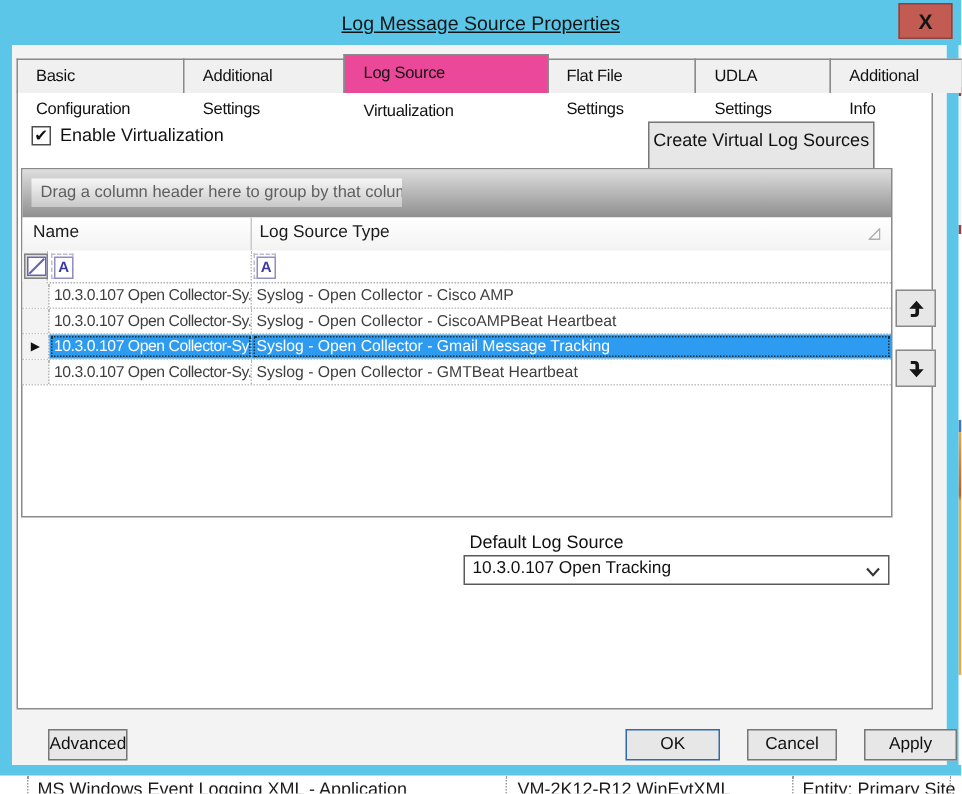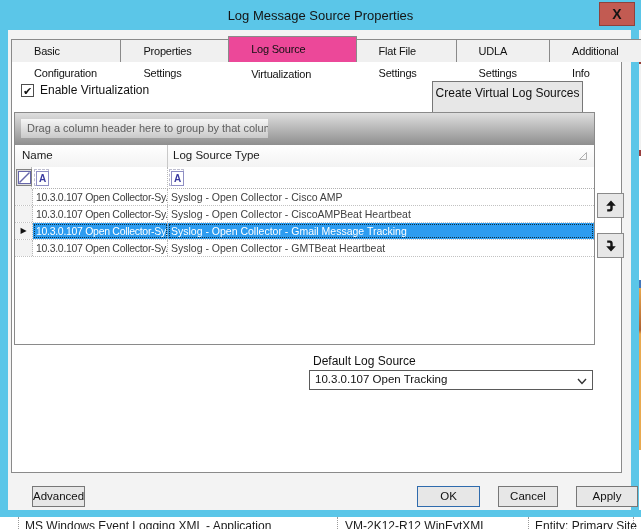--- a/index.html
+++ b/index.html
@@ -16,32 +16,32 @@
   .bg-cell{position:absolute;top:0;}
   .bg-sep{position:absolute;top:-2px;height:14px;border-left:1px dotted #9a9a9a;}
   .bg-sliver{left:639px;top:30px;width:2px;height:480px;
     background:linear-gradient(#f4f4f4 0px,#f4f4f4 28px,#94403a 28px,#94403a 34px,
       #f1f1f1 34px,#f1f1f1 120px,#9a4040 120px,#9a4040 126px,#ffffff 126px,#ffffff 250px,
       #4477bb 250px,#4477bb 258px,#e9a94f 258px,#b0612f 300px,#e9a94f 304px,#e9a94f 420px,
       #ffffff 420px,#ffffff 480px);}
 
   
   .titlebar{left:0;top:0;width:641px;height:30px;background:var(--c-titlebar);
-    text-align:center;line-height:31px;font-size:13px;color:#141414;}
+    text-align:center;line-height:31px;font-size:13px;color:#141414;text-decoration:underline;}
   .close-btn{left:599px;top:2px;width:36px;height:24px;background:var(--c-close);
     border:1px solid #8e423c;color:#141414;font-weight:bold;font-size:14px;
     text-align:center;line-height:22px;cursor:default;}
   .frame-left{left:0;top:30px;width:8px;height:480px;background:var(--c-titlebar);}
   .frame-right{left:631px;top:30px;width:8px;height:480px;background:var(--c-titlebar);}
   .frame-bottom{left:0;top:510px;width:641px;height:7px;background:var(--c-titlebar);}
   .client{left:8px;top:30px;width:623px;height:480px;background:#f3f3f3;}
 
   
   .tabstrip{left:11px;top:36px;height:26px;display:flex;align-items:flex-end;z-index:3;}
-  .tab{box-sizing:border-box;height:23px;padding:0 22px;background:#f0f0f0;border:1px solid #8a8a8a;
+  .tab{box-sizing:border-box;height:23px;padding:0 12px;background:#f0f0f0;border:1px solid #8a8a8a;
     border-bottom:none;font-size:11px;letter-spacing:-0.2px;line-height:22px;color:#111;margin-right:-1px;}
   .tab.active{height:26px;background:#ec4899;line-height:25px;z-index:4;position:relative;}
   .page{left:11px;top:60px;width:611px;height:413px;background:#ffffff;border:1px solid #8a8a8a;z-index:2;}
 
   
   .chk{left:21px;top:84px;width:13px;height:13px;background:#fff;border:1px solid #4d4d4d;
     font-size:11px;line-height:12px;text-align:center;color:#111;z-index:5;}
   .chk-label{left:40px;top:83px;font-size:12px;color:#111;z-index:5;}
   .btn{background:#e7e7e7;border:1px solid #777777;color:#111;text-align:center;z-index:5;}
   .create-btn{left:432px;top:81px;width:151px;height:41px;font-size:12px;line-height:22px;}
@@ -117,21 +117,21 @@
   <div class="abs close-btn">
     <span>X</span>
   </div>
   <div class="abs frame-left"></div>
   <div class="abs frame-right"></div>
   <div class="abs frame-bottom"></div>
   <div class="abs client"></div>
 
   <div class="abs tabstrip" id="tab-strip">
       <div class="tab">Basic Configuration</div>
-      <div class="tab">Properties Settings</div>
+      <div class="tab">Additional Settings</div>
       <div class="tab active">Log Source Virtualization</div>
       <div class="tab">Flat File Settings</div>
       <div class="tab">UDLA Settings</div>
       <div class="tab">Additional Info</div>
     </div>
   <div class="abs page"></div>
 
   <div class="abs chk" id="enable-chk">✔</div>
   <div class="abs chk-label">Enable Virtualization</div>
   <div class="abs btn create-btn">Create Virtual Log Sources</div>

